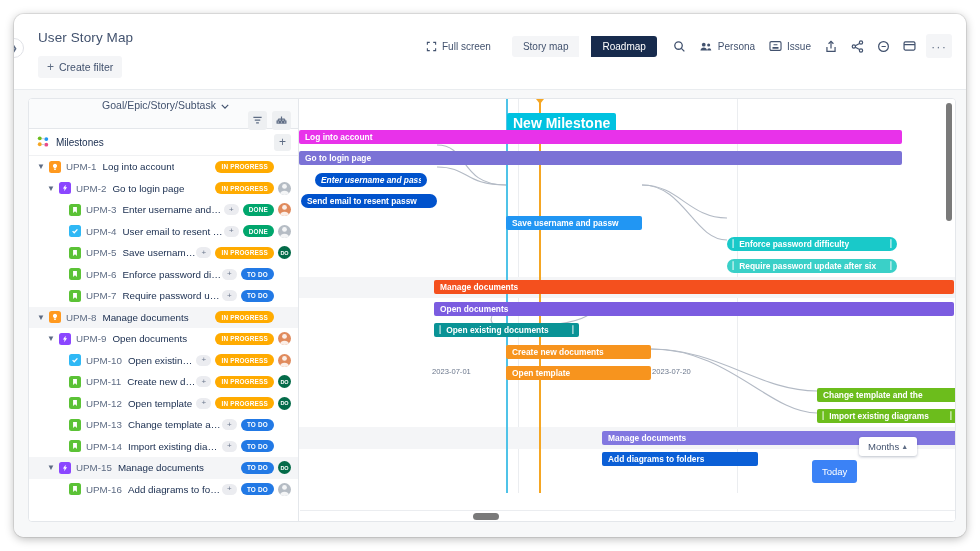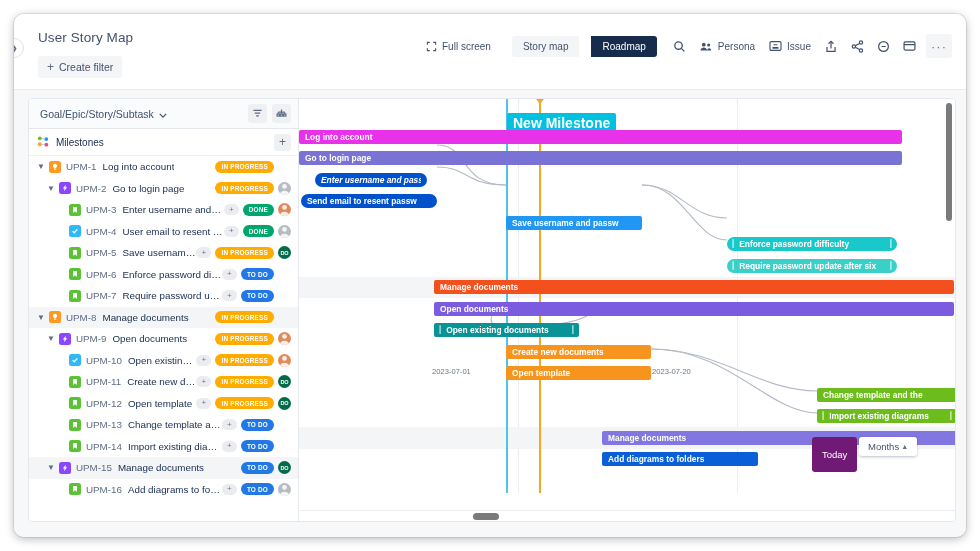--- a/index.html
+++ b/index.html
@@ -81,21 +81,21 @@
     position: relative; width: 928px; height: 424px;
     background: #fff; border: 1px solid #e4e7eb; border-radius: 4px;
     overflow: hidden;
     display: flex;
   }
 
   
   .left-pane { width: 270px; height: 100%; border-right: 1px solid #e4e7eb; position: relative; background:#fff;}
   .lp-head {
     height: 30px; border-bottom: 1px solid #e4e7eb; background: #fafbfc;
-    display: flex; align-items: center; padding: 0 7px 0 11px;
+    display: flex; align-items: center; padding: 0 7px 0 11px; flex-direction: column;
   }
   .lp-select {
     display: flex; align-items: center; gap: 5px;
     font-size: 10.5px; color: #42526e; cursor: pointer;
   }
   .lp-head-actions { margin-left: auto; display: flex; gap: 5px; }
   .lp-ibtn {
     width: 19px; height: 19px; background: #eef0f2; border-radius: 3px;
     display: flex; align-items: center; justify-content: center; cursor: pointer;
   }
@@ -205,24 +205,25 @@
     display: flex; align-items: center; padding: 0 6px; white-space: nowrap;
     cursor: pointer;
   }
   .datelabel {
     position: absolute; font-size: 7.6px; color: #6b778c; white-space: nowrap;
   }
 
   .link { position: absolute; left: 0; top: 0; pointer-events: none; }
 
   .today-btn {
-    position: absolute; height: 35px; padding: 0 10px;
-    background: #701a75; color: #fff; font-size: 9.5px;
+    position: absolute; height: 23px; padding: 0 10px;
+    background: #3b82f6; color: #fff; font-size: 9.5px;
     border-radius: 3px; display: flex; align-items: center; cursor: pointer;
     z-index: 9;
+    margin-top: 23px;
   }
   .months-btn {
     position: absolute; height: 19px; padding: 0 9px;
     background: #fff; color: #42526e; font-size: 9.5px;
     border-radius: 3px; display: flex; align-items: center; gap: 2px; cursor: pointer;
     box-shadow: 0 1px 3px rgba(9,30,66,.28); z-index: 9;
   }
   .months-btn .cv { font-size: 7px; color:#5e6c84; }
 
   .vscroll {

